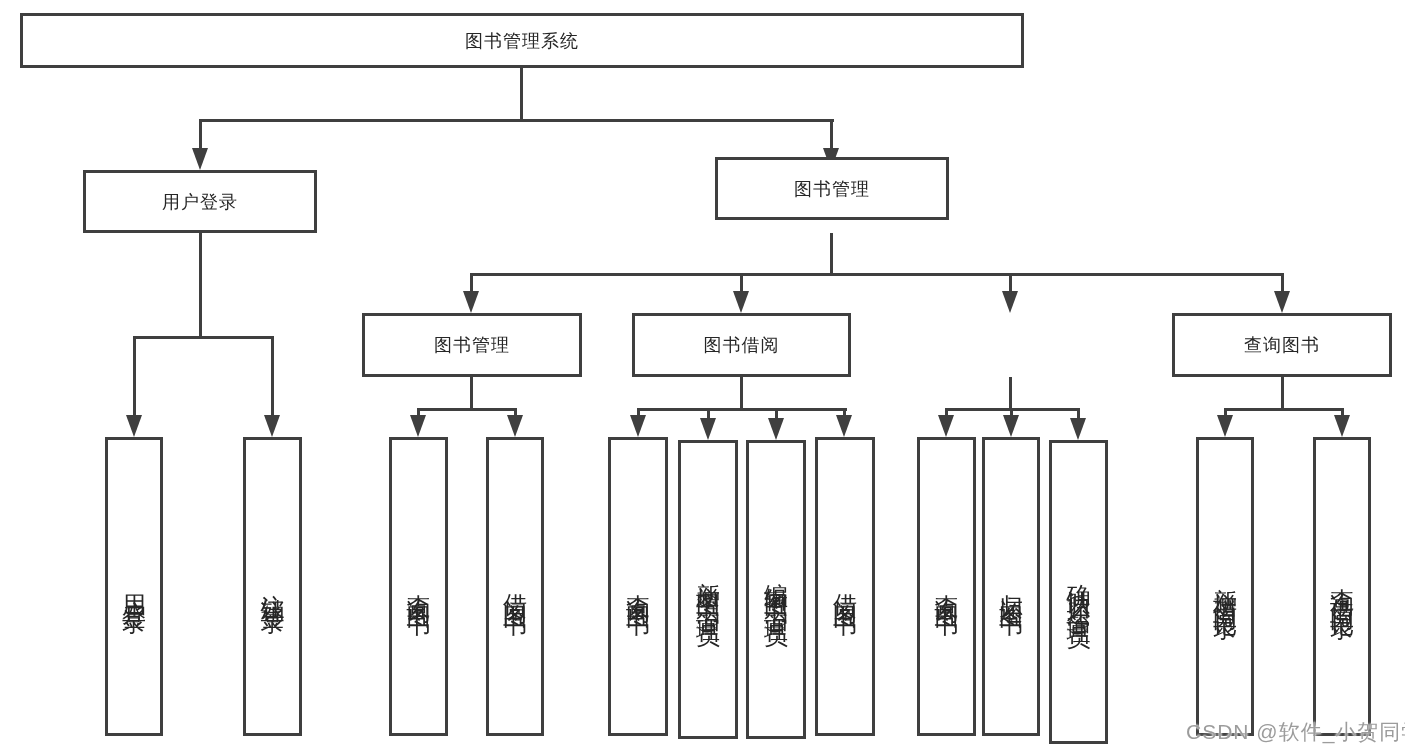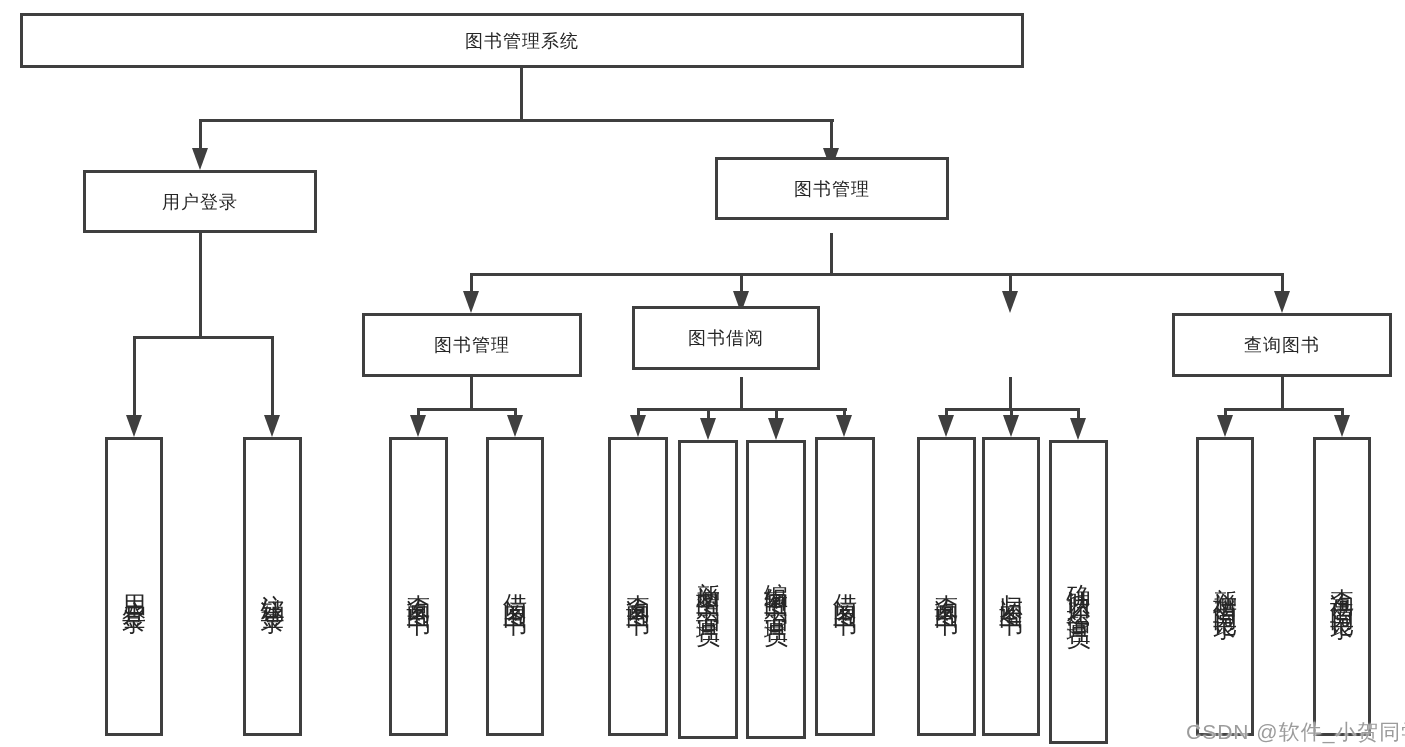--- a/index.html
+++ b/index.html
@@ -106,21 +106,21 @@
   <div class="hbox" style="left:83px;top:170px;width:234px;height:63px">
     <span>用户登录</span>
   </div>
   <div class="hbox" style="left:715px;top:157px;width:234px;height:63px">
     <span>图书管理</span>
   </div>
 
   <div class="hbox" style="left:362px;top:313px;width:220px;height:64px">
     <span>图书管理</span>
   </div>
-  <div class="hbox" style="left:632px;top:306px;width:188px;height:64px">
+  <div class="hbox" style="left:632px;top:313px;width:219px;height:64px">
     <span>图书借阅</span>
   </div>
   <div class="hbox" style="left:1172px;top:313px;width:220px;height:64px">
     <span>查询图书</span>
   </div>
 
   <div class="leaf" style="left:105px;top:437px;width:58px;height:299px">
     <span class="vtext">用户登录</span>
   </div>
   <div class="leaf" style="left:243px;top:437px;width:59px;height:299px">

